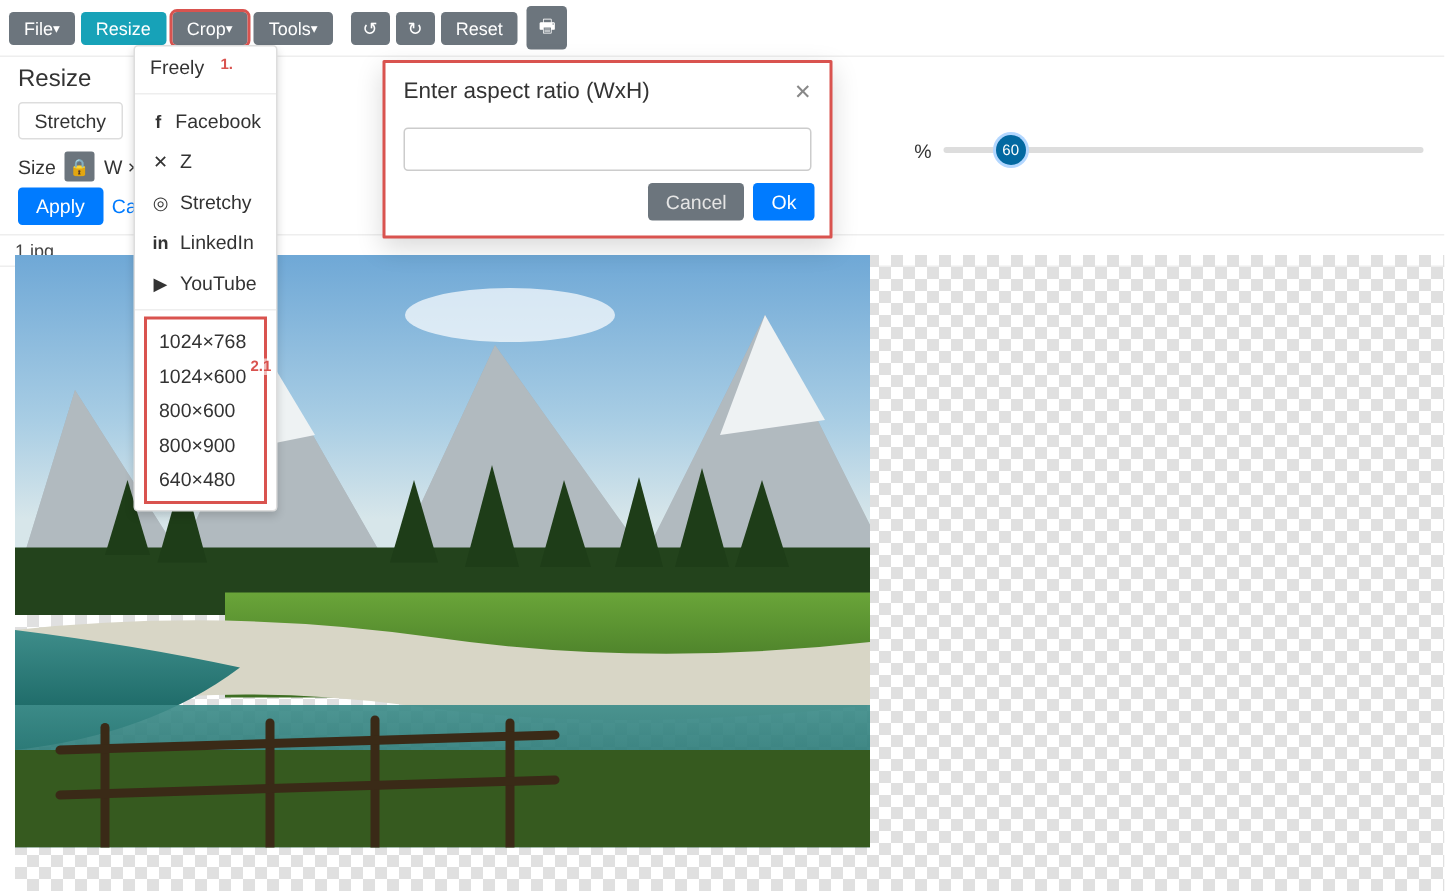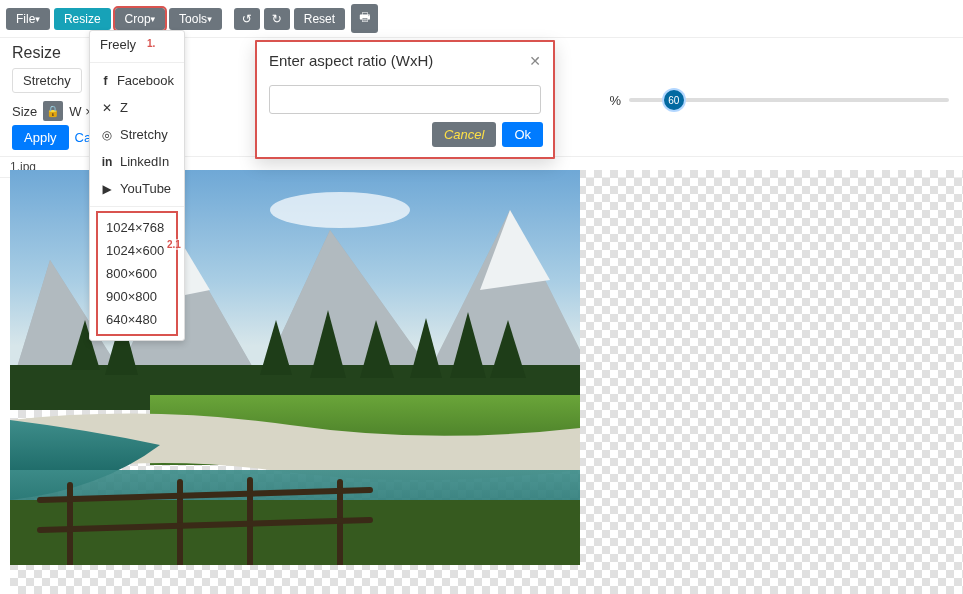--- a/index.html
+++ b/index.html
@@ -40,21 +40,21 @@
   .sizes-box { border:2px solid #d9534f; margin:4px 6px; padding:3px 0; }
 
   
   .modal { position: absolute; top: 40px; left: 255px; width: 300px; border: 2.5px solid #d9534f; background:#fff; z-index: 30; border-radius: 1px; box-shadow: 0 6px 18px rgba(0,0,0,.15);}
   .modal-header { display:flex; justify-content:space-between; align-items:center; padding: 10px 12px; }
   .modal-title { font-size: 15px; }
   .modal-close { background:none;border:none;font-size:14px;color:#888;cursor:pointer;}
   .modal-body { padding: 6px 12px 8px; }
   .modal-input { width:100%; padding:6px 8px; border:1px solid #ccc; border-radius:3px; font-size:13px; }
   .modal-footer { display:flex; justify-content:flex-end; gap:6px; padding: 0 10px 10px; }
-  .btn-secondary { background:#6c757d;color:#fde047;border:none;padding:5px 12px;border-radius:3px;font-size:13px;cursor:pointer;font-style:italic;}
+  .btn-secondary { background:#6c757d;color:#e5e5e5;border:none;padding:5px 12px;border-radius:3px;font-size:13px;cursor:pointer;}
 
   
   .filename { padding: 3px 10px; font-size: 12px; color: #444; border-bottom:1px solid #eee; }
 
   
   .canvas-area { position:absolute; top:170px; left:10px; right:0; bottom:0; }
   .checker { width:100%; height:100%; background-image: linear-gradient(45deg,#e0e0e0 25%,transparent 25%),linear-gradient(-45deg,#e0e0e0 25%,transparent 25%),linear-gradient(45deg,transparent 75%,#e0e0e0 75%),linear-gradient(-45deg,transparent 75%,#e0e0e0 75%); background-size:16px 16px; background-position:0 0,0 8px,8px -8px,-8px 0; }
   .photo { position:absolute; top:0; left:0; width:570px; height:395px;}
   .photo svg { width:100%; height:100%; display:block;}
 </style>
@@ -206,21 +206,21 @@
   </div>
   <div class="dd-item">
     <span class="dd-icon">▶</span>
     <span>YouTube</span>
   </div>
   <div class="dd-sep"></div>
   <div class="sizes-box" id="sizes-box">
       <div class="dd-item" style="padding: 4px 8px;">1024×768</div>
       <div class="dd-item" style="padding: 4px 8px;">1024×600</div>
       <div class="dd-item" style="padding: 4px 8px;">800×600</div>
-      <div class="dd-item" style="padding: 4px 8px;">900×800</div>
+      <div class="dd-item" style="padding: 4px 8px;">800×900</div>
       <div class="dd-item" style="padding: 4px 8px;">640×480</div>
     </div>
 </div>
 
 <div class="annot" style="top:38px; left:145px;">1.</div>
 <div class="annot" style="top:239px; left:165px;">2.1</div>
 <div class="annot" style="top:52px; left:413px;">2.2</div>
 
 <div class="modal">
   <div class="modal-header">

